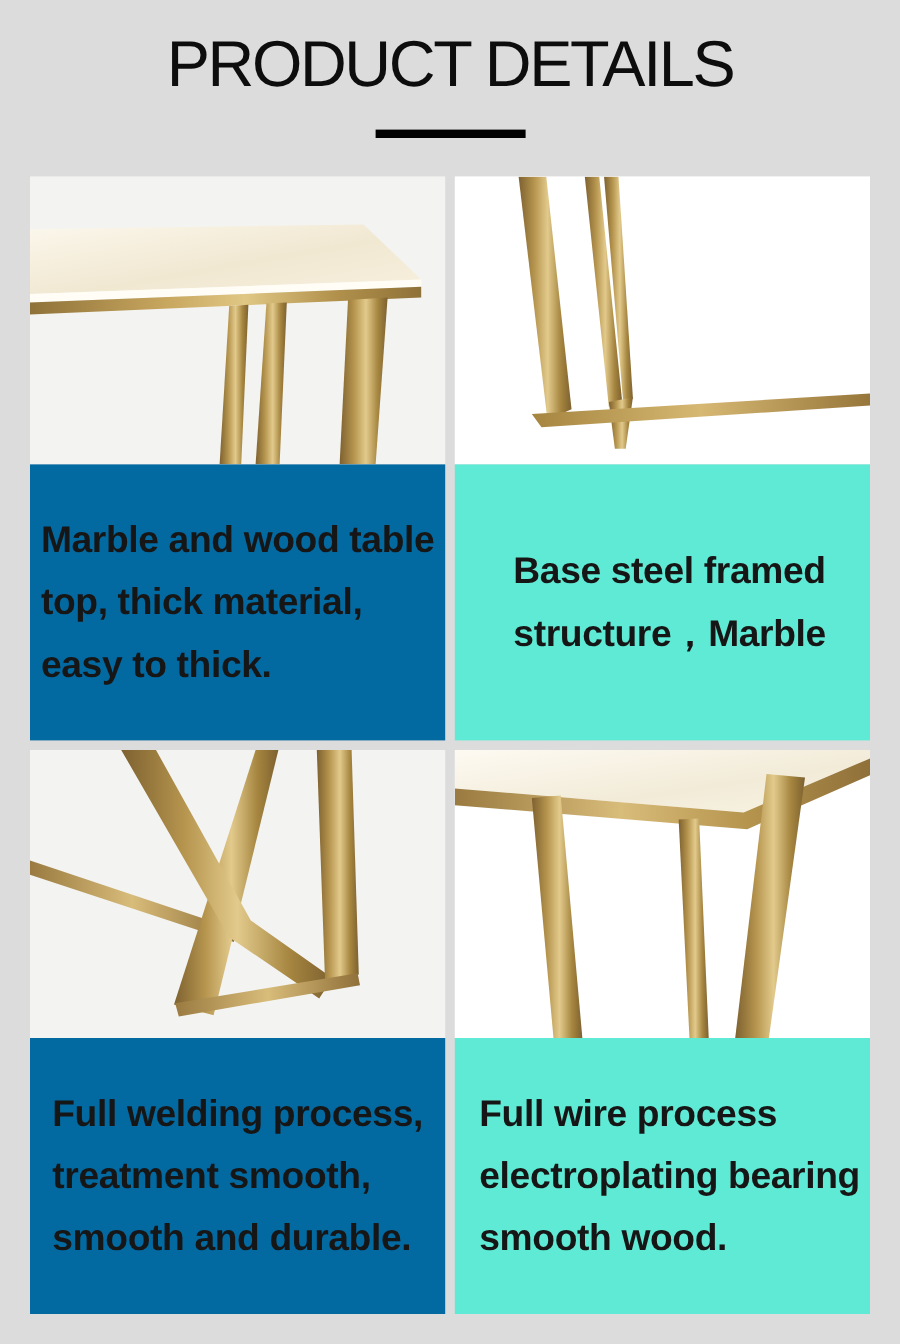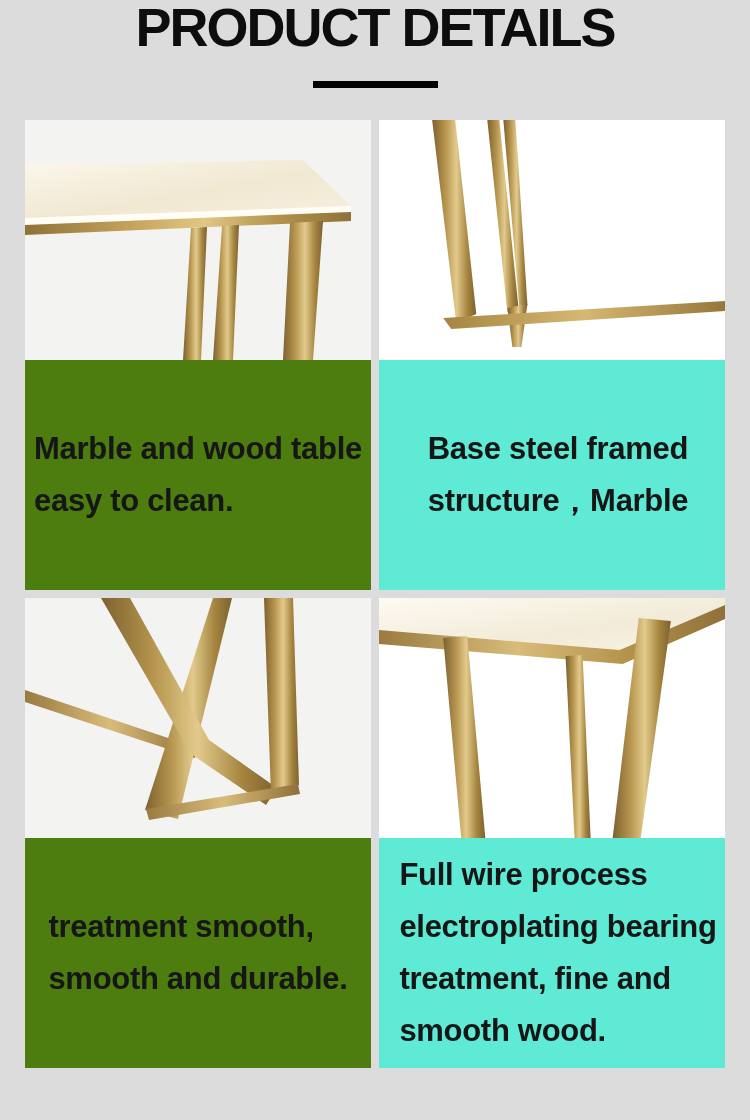--- a/index.html
+++ b/index.html
@@ -3,24 +3,24 @@
 <meta charset="utf-8">
 <style>
   html,body{margin:0;padding:0;}
   body{
     width:750px;height:1120px;
     background:#dcdcdc;
     font-family:"Liberation Sans",sans-serif;
     overflow:hidden;
   }
   .page-title{
-    margin:0;
+    margin:0;padding-top:27px;
     text-align:center;
     font-size:54px;line-height:1;
-    font-weight:bold;letter-spacing:-2px;
+    font-weight:normal;letter-spacing:-2px;
     color:#0d0d0d;
   }
   .title-underline{
     width:125px;height:7px;background:#000;
     margin:27px auto 0;
   }
   .cards-grid{
     display:grid;
     grid-template-columns:1fr 1fr;
     gap:8px;
@@ -29,21 +29,21 @@
   }
   .card{display:flex;flex-direction:column;height:470px;}
   .photo{height:240px;overflow:hidden;}
   .photo svg{display:block;width:100%;height:100%;}
   .bg-lightgray{background:#f3f3f1;}
   .bg-white{background:#ffffff;}
   .caption{
     height:230px;
     display:flex;align-items:center;justify-content:center;
   }
-  .caption.bg-capwhite{background:#4d7c0f;}
+  .caption.bg-capwhite{background:#0369a1;}
   .caption.bg-capgray{background:#5eead4;padding-left:12px;}
   .caption-text{
     font-size:31px;font-weight:bold;
     line-height:52px;letter-spacing:-0.3px;
     color:#161616;text-align:left;white-space:nowrap;
   }
 </style>
 </head>
 <body>
 
@@ -80,21 +80,22 @@
         <polygon points="0,98 326,86 326,92 0,105" fill="#fffdf6"></polygon>
         <polygon points="0,105 326,92 326,101 0,115" fill="url(#c1-apron)"></polygon>
         <polygon points="166,108 182,107 176,240 158,240" fill="url(#c1-leg)"></polygon>
         <polygon points="197,106 214,105 208,240 188,240" fill="url(#c1-leg)"></polygon>
         <polygon points="265,103 298,101 288,240 258,240" fill="url(#c1-leg)"></polygon>
       </svg>
     </div>
     <div class="caption bg-capwhite">
       <div class="caption-text">
         <div>Marble and wood table</div>
-        <div>easy to clean.</div>
+        <div>top, thick material,</div>
+        <div>easy to thick.</div>
       </div>
     </div>
   </div>
 
   <div class="card">
     <div class="photo bg-white">
       <svg viewBox="0 0 345 240" preserveAspectRatio="none">
         <defs>
           <linearGradient id="c2-leg" x1="0" y1="0" x2="1" y2="0">
             <stop offset="0" stop-color="#7d6130"></stop>
@@ -143,20 +144,21 @@
         </defs>
         <polygon points="0,92 170,149 170,160 0,104" fill="url(#c3-floor)"></polygon>
         <polygon points="188,0 207,0 153,221 120,212" fill="url(#c3-leg)"></polygon>
         <polygon points="76,0 105,0 184,142 252,190 241,207 166,156" fill="url(#c3-leg)"></polygon>
         <polygon points="239,0 268,0 274,187 246,196" fill="url(#c3-leg)"></polygon>
         <polygon points="121,211 273,186 275,196 124,222" fill="url(#c3-floor)"></polygon>
       </svg>
     </div>
     <div class="caption bg-capwhite">
       <div class="caption-text">
+        <div>Full welding process,</div>
         <div>treatment smooth,</div>
         <div>smooth and durable.</div>
       </div>
     </div>
   </div>
 
   <div class="card">
     <div class="photo bg-white">
       <svg viewBox="0 0 345 240" preserveAspectRatio="none">
         <defs>
@@ -183,19 +185,18 @@
         <polygon points="0,32 240,52 345,7 345,21 243,66 0,46" fill="url(#c4-band)"></polygon>
         <polygon points="64,40 88,38 106,240 82,240" fill="url(#c4-leg)"></polygon>
         <polygon points="186,58 203,57 211,240 195,240" fill="url(#c4-leg)"></polygon>
         <polygon points="259,20 291,23 261,240 233,240" fill="url(#c4-leg)"></polygon>
       </svg>
     </div>
     <div class="caption bg-capgray">
       <div class="caption-text">
         <div>Full wire process</div>
         <div>electroplating bearing</div>
-        <div>treatment, fine and</div>
         <div>smooth wood.</div>
       </div>
     </div>
   </div>
 
 </div>
 
 </body></html>

